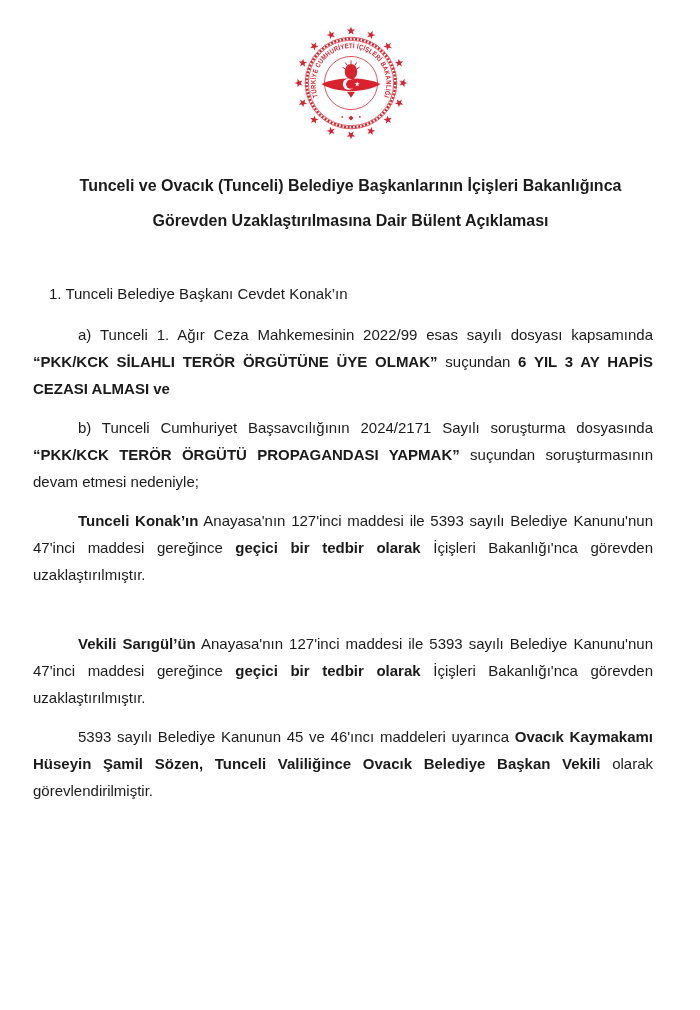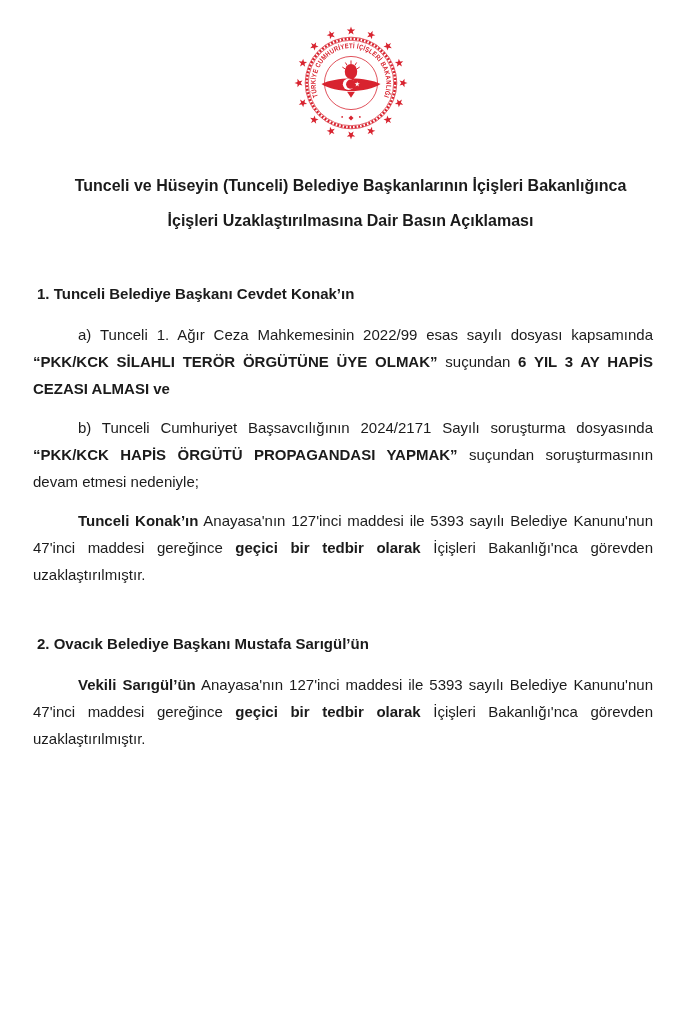--- a/index.html
+++ b/index.html
@@ -44,22 +44,22 @@
     line-height: 19px;
   }
   .title-line + .title-line { margin-top: 16px; }
 
   .doc-body {
     margin-top: 50px;
     font-size: 15px;
     line-height: 27px;
   }
   .section-heading {
-    font-weight: 700;
-    margin: 0 0 14px 4px;
+    font-weight: 400;
+    margin: 0 0 14px 16px;
   }
   .doc-body p {
     margin: 0 15px 12px 0;
     text-align: justify;
     text-indent: 45px;
   }
   .section + .section { margin-top: 42px; }
   b, .seg-b { font-weight: 700; }
 </style>
 </head>
@@ -118,32 +118,32 @@
         <path d="M30,61 C44,53.5 76,53.5 90,61 C76,70.5 44,70.5 30,61 Z" fill="#d8232f"></path>
         <path d="M56,69 L64,69 L60,75 Z" fill="#d8232f"></path>
         <circle cx="57.5" cy="61.2" r="5.8" fill="#ffffff"></circle>
         <circle cx="59.7" cy="61.2" r="4.7" fill="#d8232f"></circle>
         <use href="#starShape" fill="#ffffff" transform="translate(66.3 61.2) scale(0.62)"></use>
       </g>
     </svg>
   </div>
 
   <div class="title-block">
-    <div class="title-line">Tunceli ve Hüseyin (Tunceli) Belediye Başkanlarının İçişleri Bakanlığınca</div>
-    <div class="title-line">İçişleri Uzaklaştırılmasına Dair Basın Açıklaması</div>
+    <div class="title-line">Tunceli ve Ovacık (Tunceli) Belediye Başkanlarının İçişleri Bakanlığınca</div>
+    <div class="title-line">Görevden Uzaklaştırılmasına Dair Bülent Açıklaması</div>
   </div>
 
   <div class="doc-body">
 
     <div class="section">
       <div class="section-heading">1. Tunceli Belediye Başkanı Cevdet Konak’ın</div>
       <p><span>a) Tunceli 1. Ağır Ceza Mahkemesinin 2022/99 esas sayılı dosyası kapsamında </span><span class="seg-b">“PKK/KCK SİLAHLI TERÖR ÖRGÜTÜNE ÜYE OLMAK”</span><span> suçundan </span><span class="seg-b">6 YIL 3 AY HAPİS CEZASI ALMASI ve</span></p>
-      <p><span>b) Tunceli Cumhuriyet Başsavcılığının 2024/2171 Sayılı soruşturma dosyasında </span><span class="seg-b">“PKK/KCK HAPİS ÖRGÜTÜ PROPAGANDASI YAPMAK”</span><span> suçundan soruşturmasının devam etmesi nedeniyle;</span></p>
+      <p><span>b) Tunceli Cumhuriyet Başsavcılığının 2024/2171 Sayılı soruşturma dosyasında </span><span class="seg-b">“PKK/KCK TERÖR ÖRGÜTÜ PROPAGANDASI YAPMAK”</span><span> suçundan soruşturmasının devam etmesi nedeniyle;</span></p>
       <p><span class="seg-b">Tunceli Konak’ın</span><span> Anayasa'nın 127'inci maddesi ile 5393 sayılı Belediye Kanunu'nun 47'inci maddesi gereğince </span><span class="seg-b">geçici bir tedbir olarak</span><span> İçişleri Bakanlığı'nca görevden uzaklaştırılmıştır.</span></p>
     </div>
 
     <div class="section">
-      <div class="section-heading">2. Ovacık Belediye Başkanı Mustafa Sarıgül’ün</div>
       <p><span class="seg-b">Vekili Sarıgül’ün</span><span> Anayasa'nın 127'inci maddesi ile 5393 sayılı Belediye Kanunu'nun 47'inci maddesi gereğince </span><span class="seg-b">geçici bir tedbir olarak</span><span> İçişleri Bakanlığı'nca görevden uzaklaştırılmıştır.</span></p>
+      <p><span>5393 sayılı Belediye Kanunun 45 ve 46'ıncı maddeleri uyarınca </span><span class="seg-b">Ovacık Kaymakamı Hüseyin Şamil Sözen, Tunceli Valiliğince Ovacık Belediye Başkan Vekili</span><span> olarak görevlendirilmiştir.</span></p>
     </div>
 
   </div>
 </div>
 
 </body></html>

